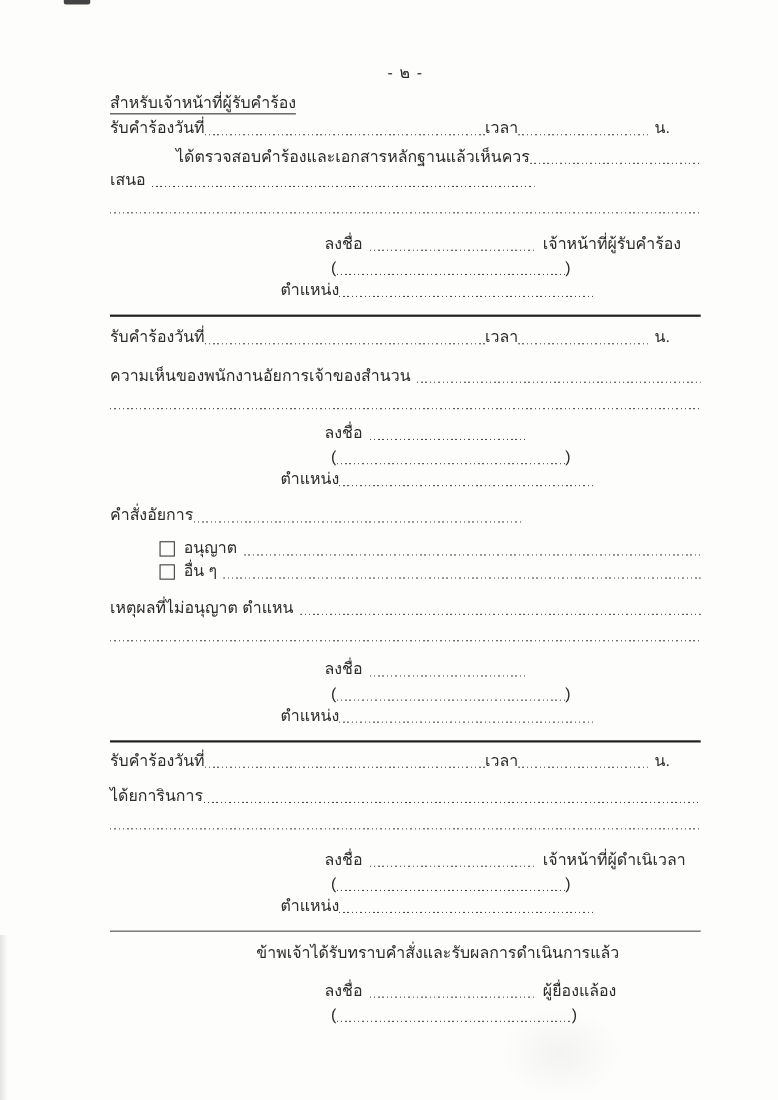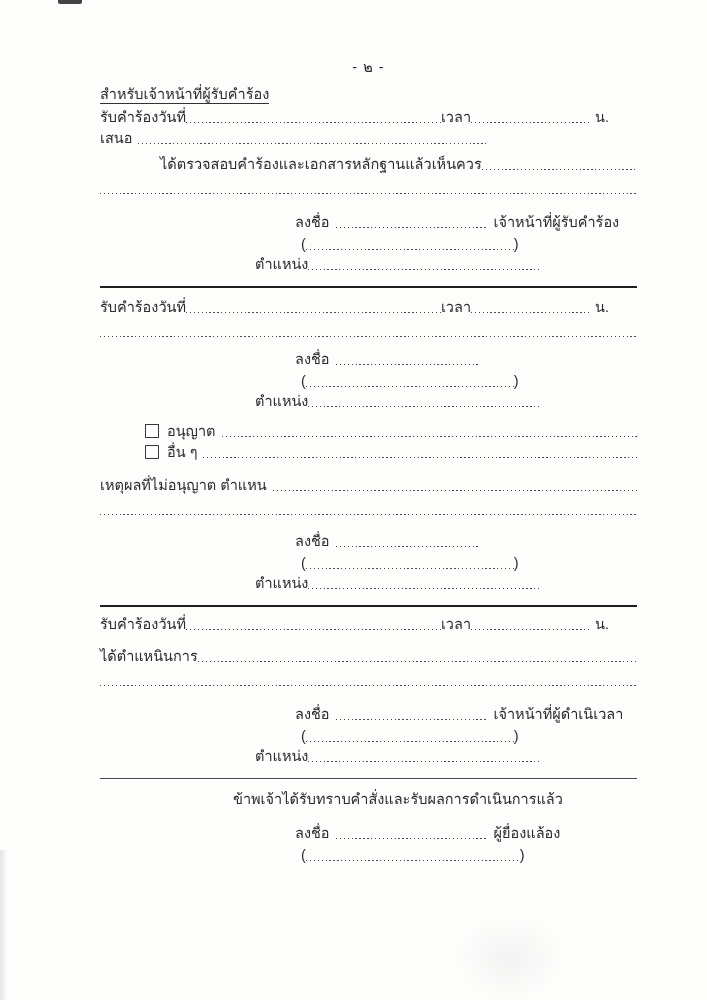--- a/index.html
+++ b/index.html
@@ -56,31 +56,31 @@
     <div class="row" style="margin-top:4px">
       <span class="lbl">รับคำร้องวันที่</span>
       <span class="dots fill"></span>
       <span class="lbl">เวลา</span>
       <span class="dots" style="width:118px"></span>
       <span class="sp"></span>
       <span class="lbl">น.</span>
       <span style="flex:0 0 28px"></span>
     </div>
 
-    <div class="row" style="margin-top:2px">
-      <span class="lbl">เสนอ</span>
-      <span class="sp"></span>
-      <span class="dots" style="width:348px"></span>
-    </div>
-
     <div class="row" style="margin-top:7px">
       <span style="flex:0 0 60px"></span>
       <span class="lbl">ได้ตรวจสอบคำร้องและเอกสารหลักฐานแล้วเห็นควร</span>
       <span class="dots fill"></span>
     </div>
+
+    <div class="row" style="margin-top:2px">
+      <span class="lbl">เสนอ</span>
+      <span class="sp"></span>
+      <span class="dots" style="width:348px"></span>
+    </div>
     <div class="row" style="margin-top:5px">
       <span class="dots fill"></span>
     </div>
 
     <div class="row" style="margin-top:15px">
       <span style="flex:0 0 195px"></span>
       <span class="lbl">ลงชื่อ</span>
       <span class="sp"></span>
       <span class="dots" style="width:152px"></span>
       <span class="sp"></span>
@@ -103,20 +103,25 @@
     <div class="row" style="margin-top:10px">
       <span class="lbl">รับคำร้องวันที่</span>
       <span class="dots fill"></span>
       <span class="lbl">เวลา</span>
       <span class="dots" style="width:118px"></span>
       <span class="sp"></span>
       <span class="lbl">น.</span>
       <span style="flex:0 0 28px"></span>
     </div>
 
+    <div class="row" style="margin-top:16px">
+      <span class="lbl">ความเห็นของพนักงานอัยการเจ้าของสำนวน</span>
+      <span class="sp"></span>
+      <span class="dots fill"></span>
+    </div>
     <div class="row" style="margin-top:5px">
       <span class="dots fill"></span>
     </div>
 
     <div class="row" style="margin-top:9px">
       <span style="flex:0 0 195px"></span>
       <span class="lbl">ลงชื่อ</span>
       <span class="sp"></span>
       <span class="dots" style="width:142px"></span>
     </div>
@@ -125,20 +130,24 @@
       <span class="lbl">(</span>
       <span class="dots" style="width:208px"></span>
       <span class="lbl">)</span>
     </div>
     <div class="row" style="margin-top:1px">
       <span style="flex:0 0 155px"></span>
       <span class="lbl">ตำแหน่ง</span>
       <span class="dots" style="width:232px"></span>
     </div>
 
+    <div class="row" style="margin-top:14px">
+      <span class="lbl">คำสั่งอัยการ</span>
+      <span class="dots" style="width:300px"></span>
+    </div>
 
     <div class="row" style="margin-top:11px">
       <span style="flex:0 0 45px"></span>
       <span class="cb"></span>
       <span class="lbl">อนุญาต</span>
       <span class="sp"></span>
       <span class="dots fill"></span>
     </div>
     <div class="row" style="margin-top:2px">
       <span style="flex:0 0 45px"></span>
@@ -181,21 +190,21 @@
       <span class="lbl">รับคำร้องวันที่</span>
       <span class="dots fill"></span>
       <span class="lbl">เวลา</span>
       <span class="dots" style="width:118px"></span>
       <span class="sp"></span>
       <span class="lbl">น.</span>
       <span style="flex:0 0 28px"></span>
     </div>
 
     <div class="row" style="margin-top:13px">
-      <span class="lbl">ได้ตำแหนินการ</span>
+      <span class="lbl">ได้ยการินการ</span>
       <span class="dots fill"></span>
     </div>
     <div class="row" style="margin-top:5px">
       <span class="dots fill"></span>
     </div>
 
 
     <div class="row" style="margin-top:15px">
       <span style="flex:0 0 195px"></span>
       <span class="lbl">ลงชื่อ</span>

